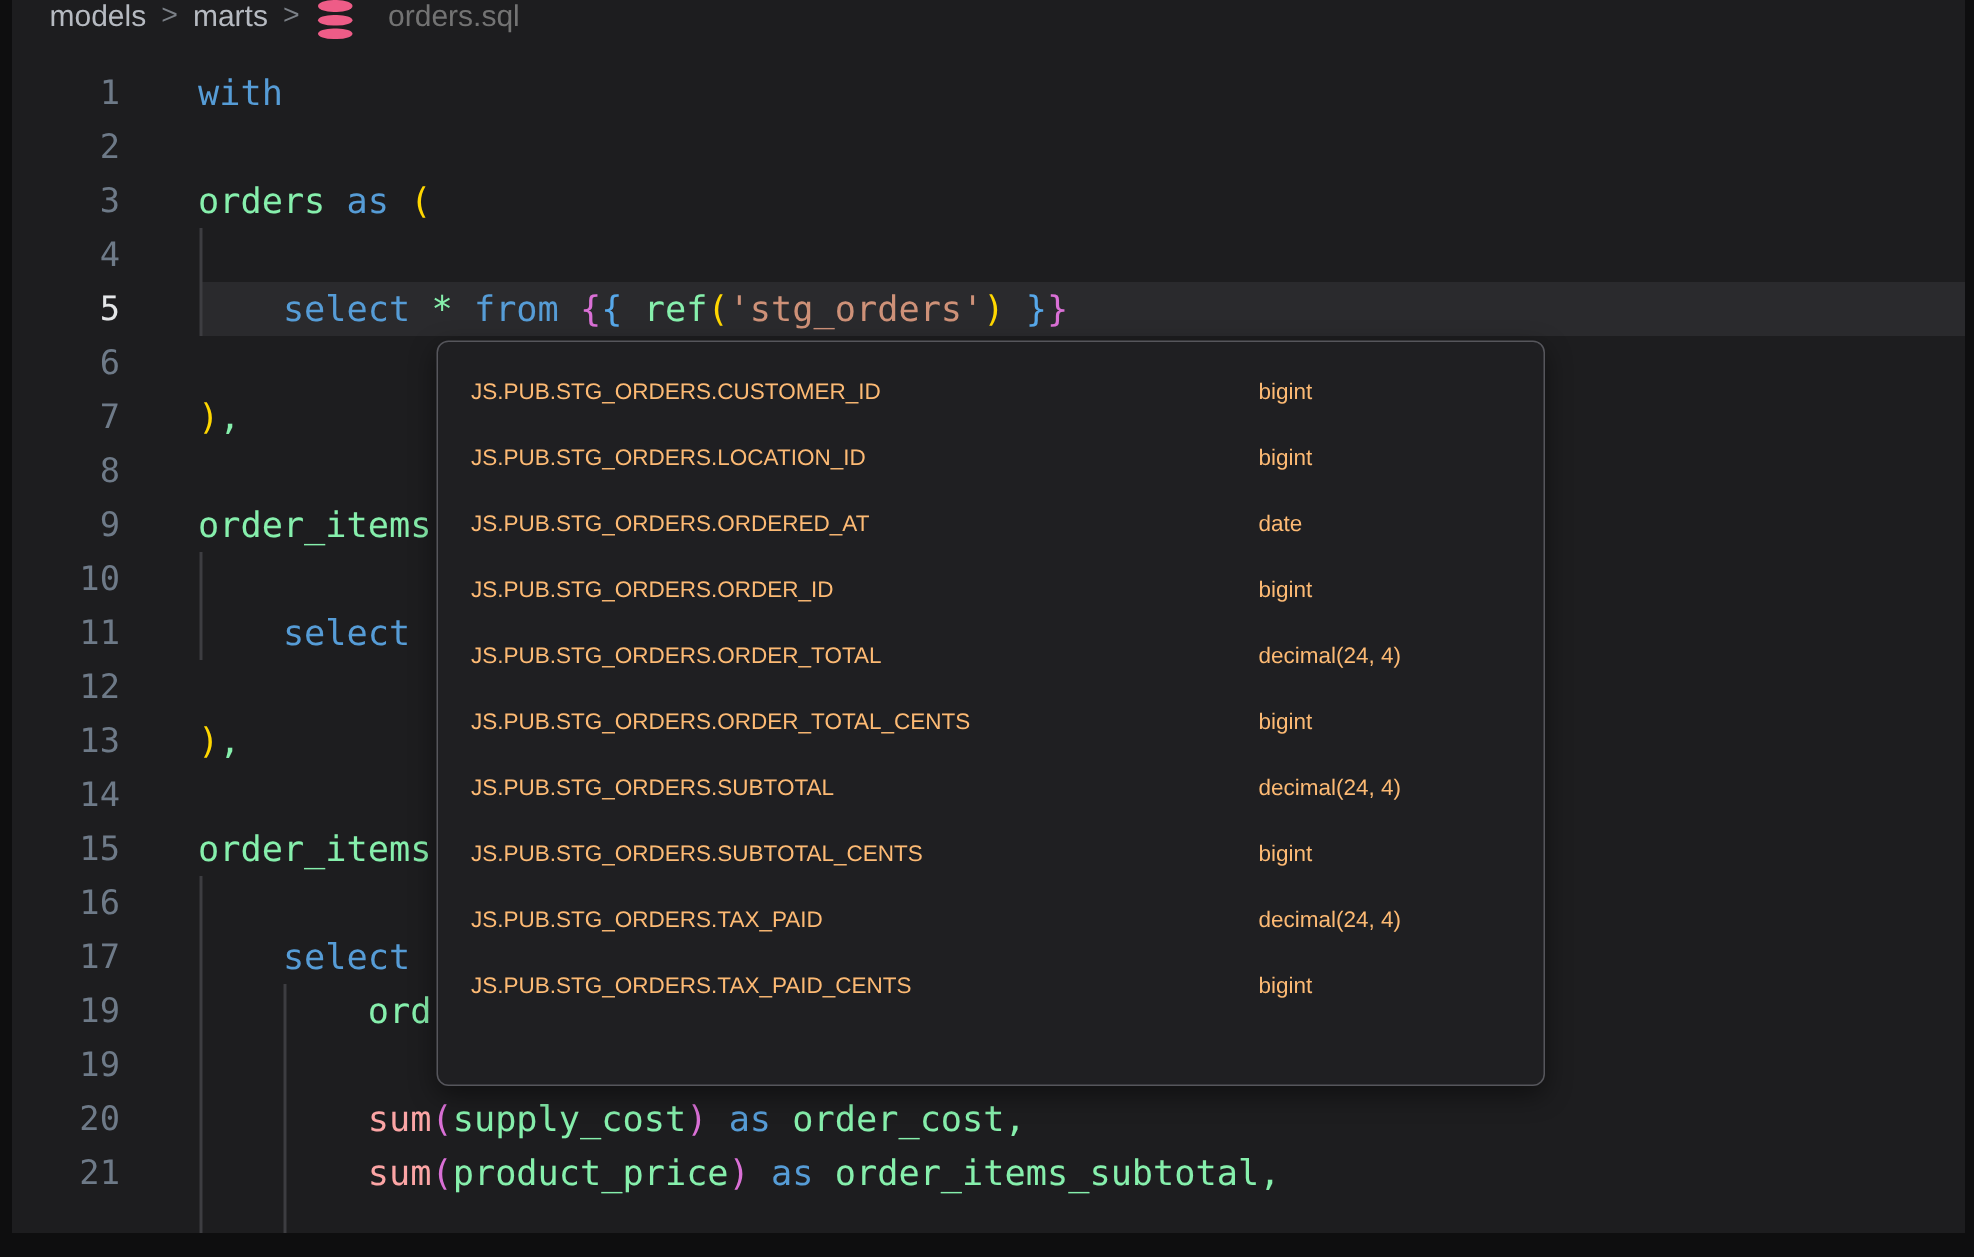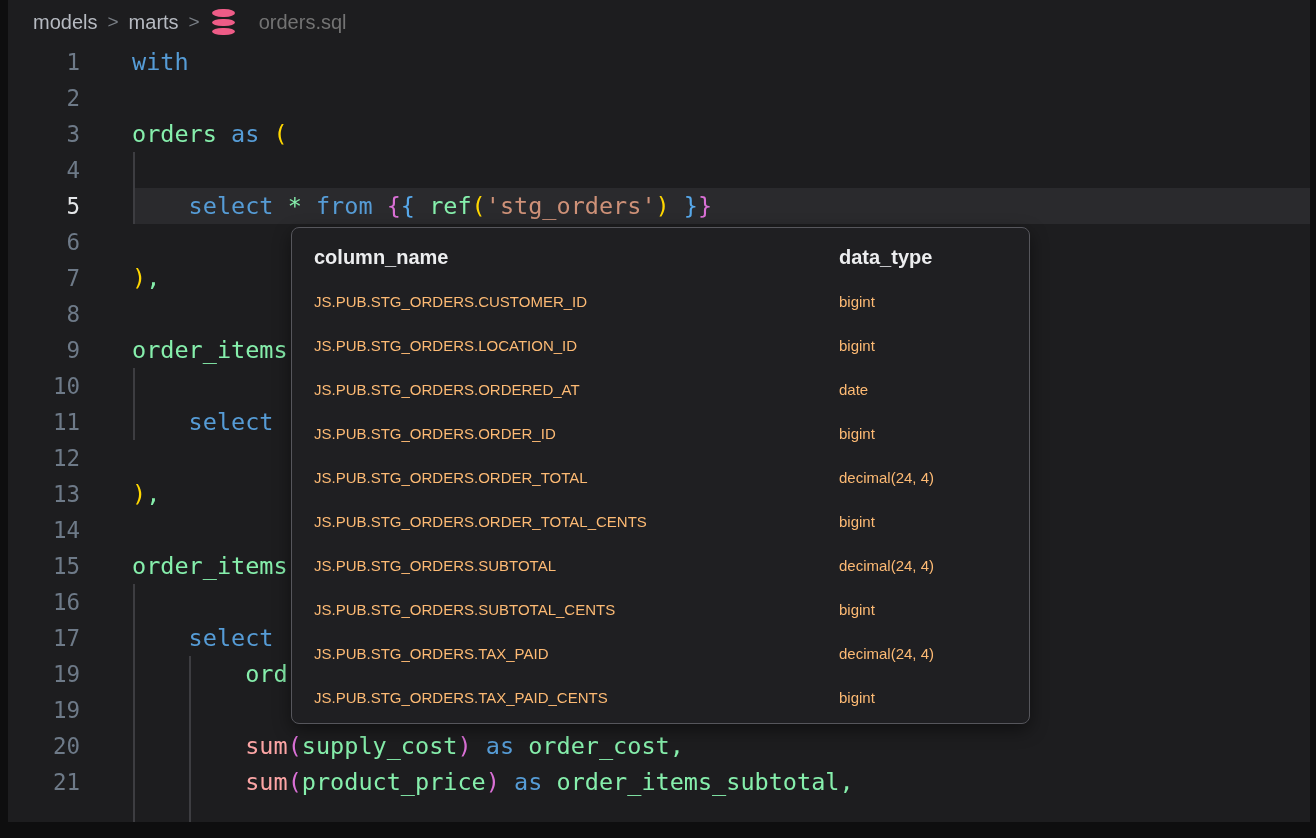--- a/index.html
+++ b/index.html
@@ -8,21 +8,21 @@
 
   .screen { position:relative; width:1316px; height:838px; background:#0e0e0f; }
 
   .editor-pane {
     position:absolute; left:8px; top:0; right:6px; height:822px;
     background:#1d1d1f; overflow:hidden;
   }
 
   
   .breadcrumb {
-    height:44px; display:flex; align-items:center;
+    height:44px; display:flex; align-items:flex-start;
     padding-left:25px; font-size:20px; color:#b6bac1;
   }
   .crumb { color:#b6bac1; cursor:default; }
   .crumb-file { color:#737373; margin-left:24px; }
   .sep { color:#7b8087; margin:0 10px; font-size:19px; }
   .db-icon { display:inline-flex; flex-direction:column; gap:2px; margin-left:2px; }
   .db-icon i { display:block; width:23px; height:8px; background:#ee5c87; border-radius:50% / 55%; }
   .db-icon i + i { height:7px; border-radius:45% / 50%; }
 
   
@@ -173,24 +173,20 @@
           <div class="line">
             <span class="ln">21</span>
             <span class="lt"><span class="tok-pl">        </span><span class="tok-fn">sum</span><span class="tok-or">(</span><span class="tok-pl">product_price</span><span class="tok-or">)</span><span class="tok-pl"> </span><span class="tok-kw">as</span><span class="tok-pl"> order_items_subtotal,</span></span>
           </div>
         </div>
     </div>
 
   </div>
 
   <div class="popup">
-    <div class="popup-row header">
-      <span class="pname">column_name</span>
-      <span class="ptype">data_type</span>
-    </div>
     <div id="popup-rows">
         <div class="popup-row">
           <span class="pname">JS.PUB.STG_ORDERS.CUSTOMER_ID</span>
           <span class="ptype">bigint</span>
         </div>
         <div class="popup-row">
           <span class="pname">JS.PUB.STG_ORDERS.LOCATION_ID</span>
           <span class="ptype">bigint</span>
         </div>
         <div class="popup-row">

